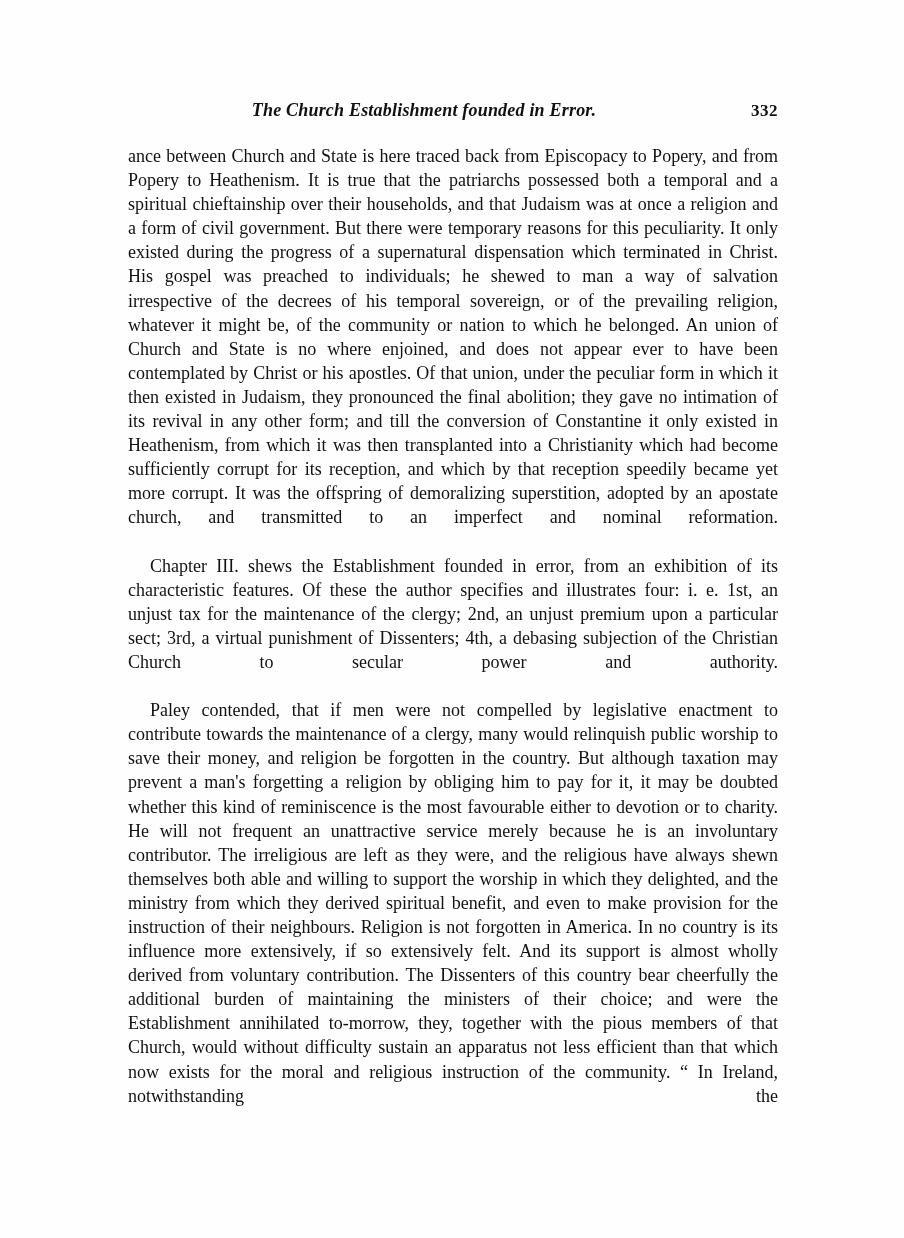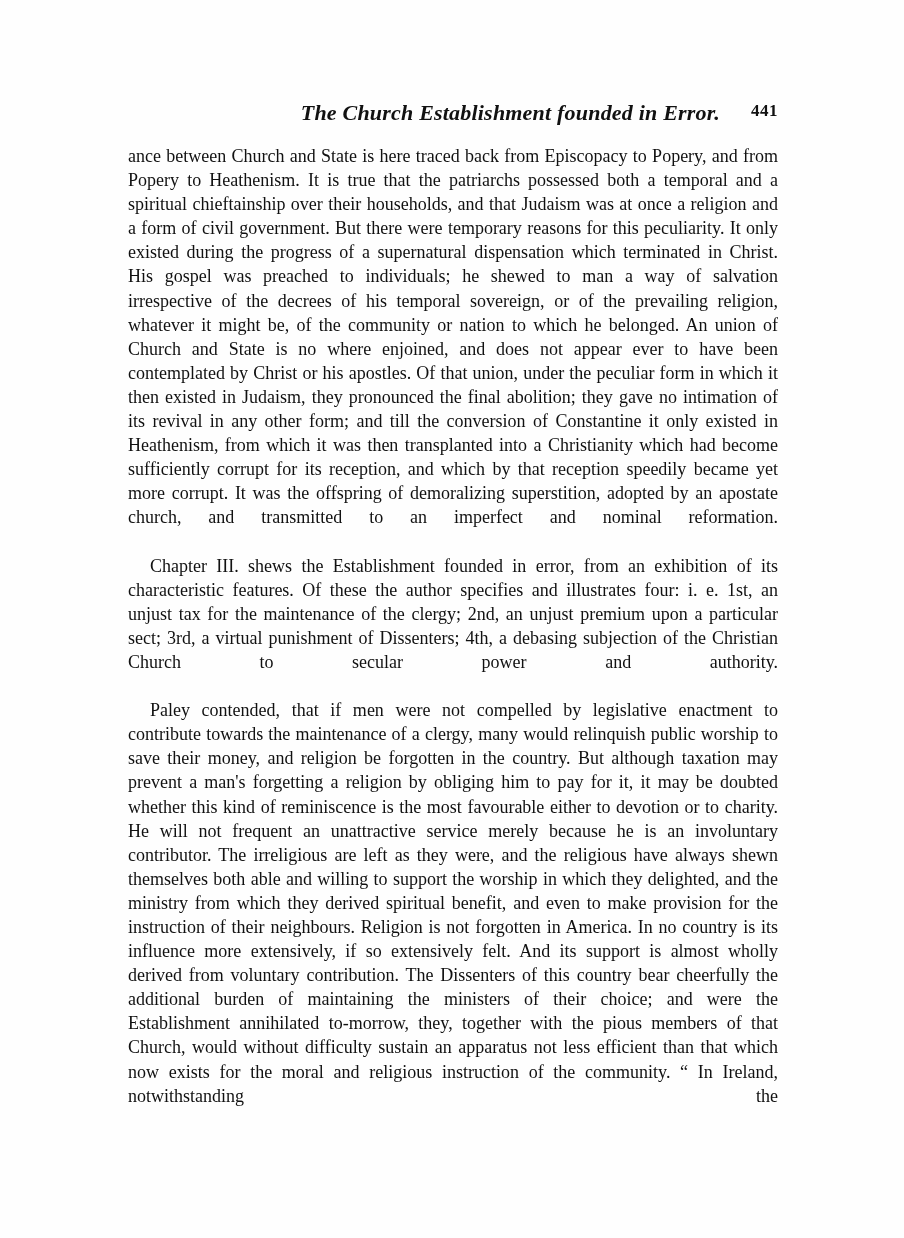--- a/index.html
+++ b/index.html
@@ -29,24 +29,24 @@
   .runhead {
     position: relative;
     height: 36px;
     margin-bottom: 8px;
   }
   .runhead-title {
     position: absolute;
     left: 0;
     right: 0;
     top: 0;
-    text-align: right;
+    text-align: center;
     font-style: italic;
     font-weight: bold;
-    font-size: 22px;
+    font-size: 18px;
     letter-spacing: 0.2px;
     padding-right: 58px;
     white-space: nowrap;
   }
   .runhead-folio {
     position: absolute;
     right: 0;
     top: 1px;
     font-weight: bold;
     font-size: 17px;
@@ -78,21 +78,21 @@
 </style>
 </head>
 <body>
 
 <div class="page">
 
   <div class="content">
 
     <div class="runhead">
       <div class="runhead-title">The Church Establishment founded in Error.</div>
-      <div class="runhead-folio">441</div>
+      <div class="runhead-folio">332</div>
     </div>
 
     <div class="body-text">
       <p class="noindent">ance between Church and State is here traced back from Episcopacy to Popery, and from Popery to Heathenism. It is true that the patriarchs possessed both a temporal and a spiritual chieftainship over their households, and that Judaism was at once a religion and a form of civil government. But there were temporary reasons for this peculiarity. It only existed during the progress of a supernatural dispensation which terminated in Christ. His gospel was preached to individuals; he shewed to man a way of salvation irrespective of the decrees of his temporal sovereign, or of the prevailing religion, whatever it might be, of the community or nation to which he belonged. An union of Church and State is no where enjoined, and does not appear ever to have been contemplated by Christ or his apostles. Of that union, under the peculiar form in which it then existed in Judaism, they pronounced the final abolition; they gave no intimation of its revival in any other form; and till the conversion of Constantine it only existed in Heathenism, from which it was then transplanted into a Christianity which had become sufficiently corrupt for its reception, and which by that reception speedily became yet more corrupt. It was the offspring of demoralizing superstition, adopted by an apostate church, and transmitted to an imperfect and nominal reformation.</p>
       <p>Chapter III. shews the Establishment founded in error, from an exhibition of its characteristic features. Of these the author specifies and illustrates four: i. e. 1st, an unjust tax for the maintenance of the clergy; 2nd, an unjust premium upon a particular sect; 3rd, a virtual punishment of Dissenters; 4th, a debasing subjection of the Christian Church to secular power and authority.</p>
       <p>Paley contended, that if men were not compelled by legislative enactment to contribute towards the maintenance of a clergy, many would relinquish public worship to save their money, and religion be forgotten in the country. But although taxation may prevent a man's forgetting a religion by obliging him to pay for it, it may be doubted whether this kind of reminiscence is the most favourable either to devotion or to charity. He will not frequent an unattractive service merely because he is an involuntary contributor. The irreligious are left as they were, and the religious have always shewn themselves both able and willing to support the worship in which they delighted, and the ministry from which they derived spiritual benefit, and even to make provision for the instruction of their neighbours. Religion is not forgotten in America. In no country is its influence more extensively, if so extensively felt. And its support is almost wholly derived from voluntary contribution. The Dissenters of this country bear cheerfully the additional burden of maintaining the ministers of their choice; and were the Establishment annihilated to-morrow, they, together with the pious members of that Church, would without difficulty sustain an apparatus not less efficient than that which now exists for the moral and religious instruction of the community. “ In Ireland, notwithstanding the</p>
     </div>
 
   </div>
 

